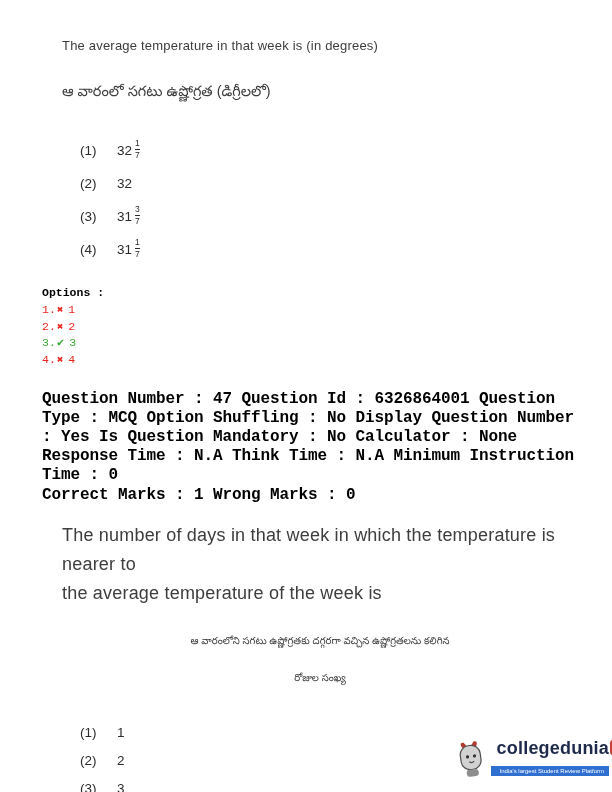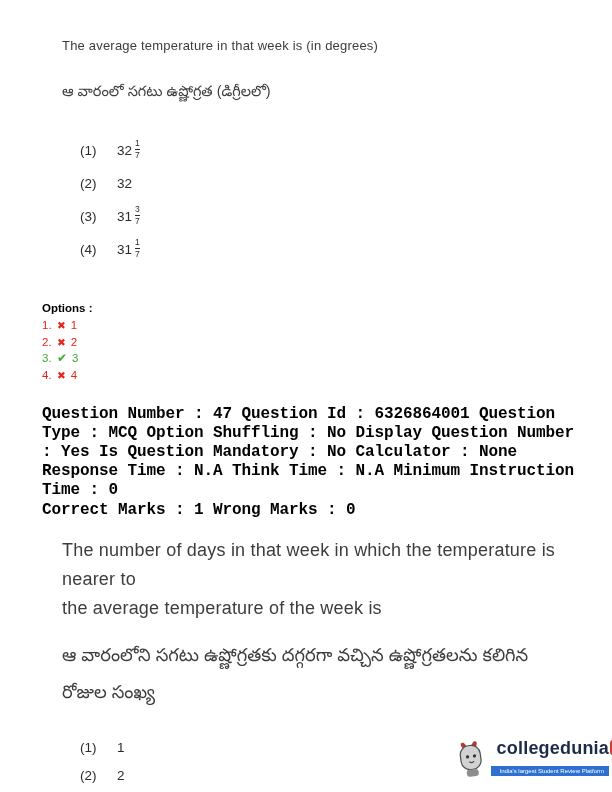--- a/index.html
+++ b/index.html
@@ -19,36 +19,36 @@
   .q1-te { margin-left:20px; margin-top:30px; font-size:14.5px; }
 
   .opt-list { margin:36px 0 0 38px; }
   .opt-row { display:flex; align-items:center; margin-bottom:11px; height:22px; font-size:13.5px; color:#2b2b2b; }
   .opt-num { width:37px; }
   .mixed { display:inline-flex; align-items:center; }
   .frac { display:inline-flex; flex-direction:column; font-size:8.5px; line-height:1.2; margin-left:3px; text-align:center; color:#2b2b2b; transform:translateY(-1px); }
   .fbot { border-top:1px solid #2b2b2b; }
 
   
-  .ak { margin-top:42px; font-family:Liberation Sans, sans-serif; font-size:11.5px; color:#000; }
+  .ak { margin-top:26px; font-family:Liberation Mono, monospace; font-size:11.5px; color:#000; }
   .ak-head { font-weight:bold; margin-bottom:3px; }
   .ak-row { display:flex; align-items:center; line-height:16.5px; }
   .ak-row.wrong { color:var(--wrong,#e8251d); }
   .ak-row.correct { color:var(--correct,#3aaa35); }
   .ak-index { width:14px; }
   .ak-mark { font-size:10.5px; margin:0 5px 0 1px; }
   .ak-row.correct .ak-mark { font-size:12px; }
 
   
   .meta { margin-top:22px; font-family:Liberation Mono, monospace; font-weight:bold; font-size:16px; line-height:1.18; letter-spacing:-0.1px; color:#000; max-width:540px; }
   .meta.marks { margin-top:2px; }
 
   
   .q2-en { margin:16px 0 0 20px; font-size:18px; letter-spacing:0.2px; line-height:29px; }
-  .q2-te { margin:14px 0 0 20px; font-size:18px; line-height:37px; }
+  .q2-te { margin:14px 0 0 20px; font-size:10px; line-height:37px;text-align:center; }
   .opt-list2 { margin:28px 0 0 38px; }
   .opt-row2 { display:flex; align-items:center; margin-bottom:12px; height:16px; font-size:13.5px; color:#2b2b2b; }
 
   
   .brand { position:absolute; right:3px; bottom:12px; display:flex; align-items:flex-start; }
   .mascot { margin-top:2px; }
   .brand-text { margin-left:5px; position:relative;text-align:right; }
   .wordmark { font-size:18px; font-weight:bold; color:var(--brand-navy,#1e2a4a); letter-spacing:0.2px; white-space:nowrap; }
   .brand-accent { position:absolute; right:-9px; top:2px; width:8px; height:15px; border-radius:3px; background:var(--brand-red,#c8402f); }
   .tagline { display:inline-block; background:var(--brand-blue,#2f6fd0); color:#ffffff; font-size:6px; line-height:1; padding:2px 5px 2px 8px; margin-top:1px; white-space:nowrap; }

